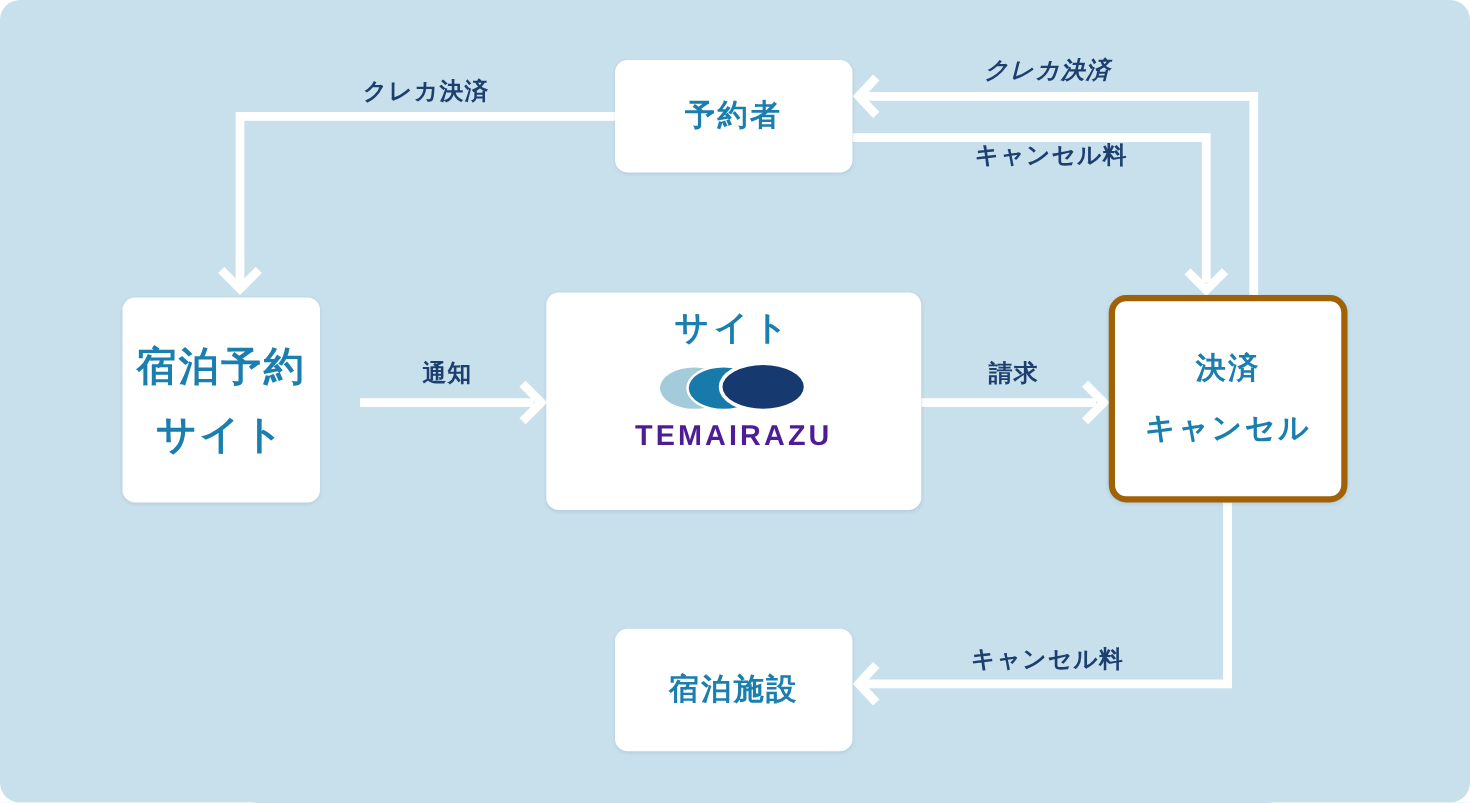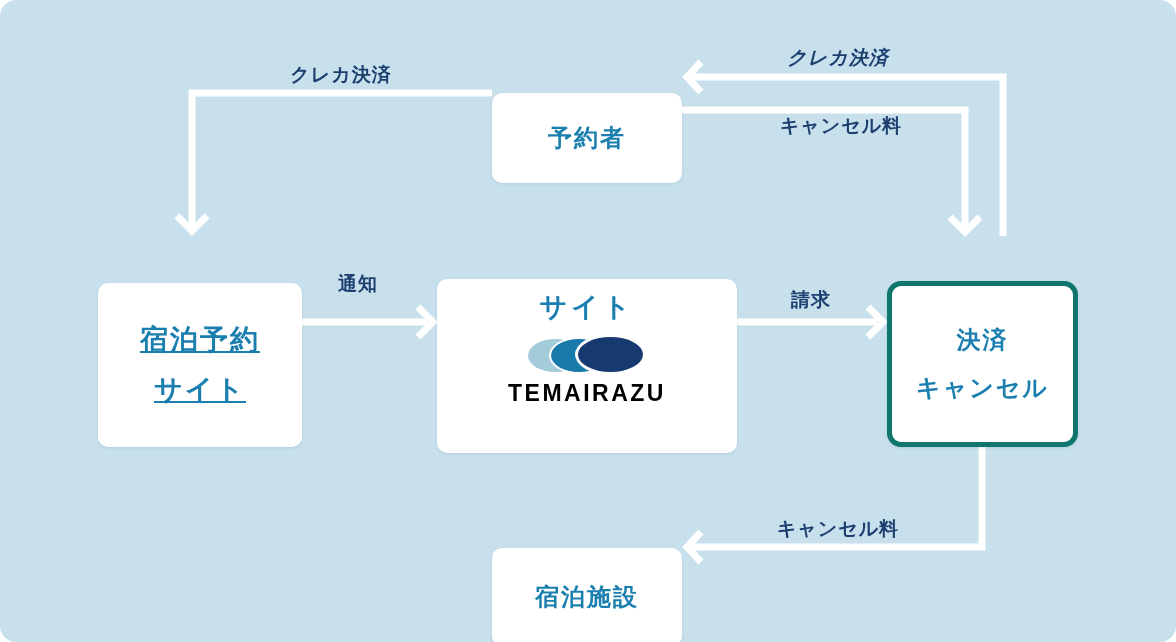--- a/index.html
+++ b/index.html
@@ -33,62 +33,61 @@
     background: #ffffff;
     border-radius: 10px;
     box-shadow: 0 1px 3px rgba(60,100,130,0.14);
     display: flex;
     flex-direction: column;
     align-items: center;
     justify-content: center;
     text-align: center;
     color: #1a7fae;
     font-weight: bold;
-    margin-top: 45px;
   }
   .node .line { line-height: 1; }
 
   .node-booker   { left: 492px; top: 48px;  width: 190px; height: 90px;  font-size: 24px; letter-spacing: 2px; }
-  .node-booking  { left: 98px;  top: 238px; width: 204px; height: 164px; font-size: 28px; letter-spacing: 2px; gap: 22px; text-decoration: underline; }
+  .node-booking  { left: 98px;  top: 238px; width: 158px; height: 164px; font-size: 32px; letter-spacing: 2px; gap: 22px; }
   .node-sc       { left: 437px; top: 234px; width: 300px; height: 174px; justify-content: flex-start; padding-top: 15px; }
   .node-payment  { left: 887px; top: 236px; width: 191px; height: 166px; font-size: 24px; letter-spacing: 2px; gap: 24px;
-                   border: 5px solid #0f766e; border-radius: 14px; justify-content: center; }
+                   border: 5px solid #a16207; border-radius: 14px; justify-content: center; }
   .node-facility { left: 492px; top: 503px; width: 190px; height: 98px;  font-size: 24px; letter-spacing: 2px; }
 
   .sc-title { font-size: 27px; letter-spacing: 4px; line-height: 29px; color: #1a7fae; }
 
   .logo { position: relative; width: 118px; height: 41px; margin-top: 13px; }
   .logo .ellipse { position: absolute; border-radius: 50%; }
   .logo .e-light { left: 0;    top: 5px;  width: 55px; height: 33px; background: #a3cbd9; z-index: 1; }
   .logo .e-mid   { left: 21px; top: 3px;  width: 60px; height: 37px; background: #1879ab; border: 2px solid #ffffff; z-index: 2; }
   .logo .e-dark  { left: 47px; top: 0;    width: 71px; height: 41px; background: #16396f; border: 3px solid #ffffff; z-index: 3; }
 
   .logo-text {
     margin-top: 7px;
     font-size: 23px;
     font-weight: bold;
     letter-spacing: 2.5px;
-    color: #000000;
+    color: #4c1d95;
     line-height: 1;
   }
 
   .arrow-label {
     position: absolute;
     transform: translate(-50%, -50%);
     color: #1c3f70;
     font-size: 19px;
     font-weight: bold;
     letter-spacing: 1px;
     white-space: nowrap;
     line-height: 1;
   }
   .lbl-cancel     { left: 341px; top: 74px;  }
   .lbl-credit     { left: 838px; top: 57px; font-style: italic;  }
   .lbl-fee-top    { left: 841px; top: 125px; }
-  .lbl-notify     { left: 358px; top: 283px; }
+  .lbl-notify     { left: 358px; top: 299px; }
   .lbl-invoice    { left: 811px; top: 299px; }
   .lbl-fee-bottom { left: 838px; top: 528px; }
 </style>
 </head>
 <body>
 
 <div class="canvas">
 
   <svg class="arrows-layer" viewBox="0 0 1176 642" xmlns="http://www.w3.org/2000/svg">
 

